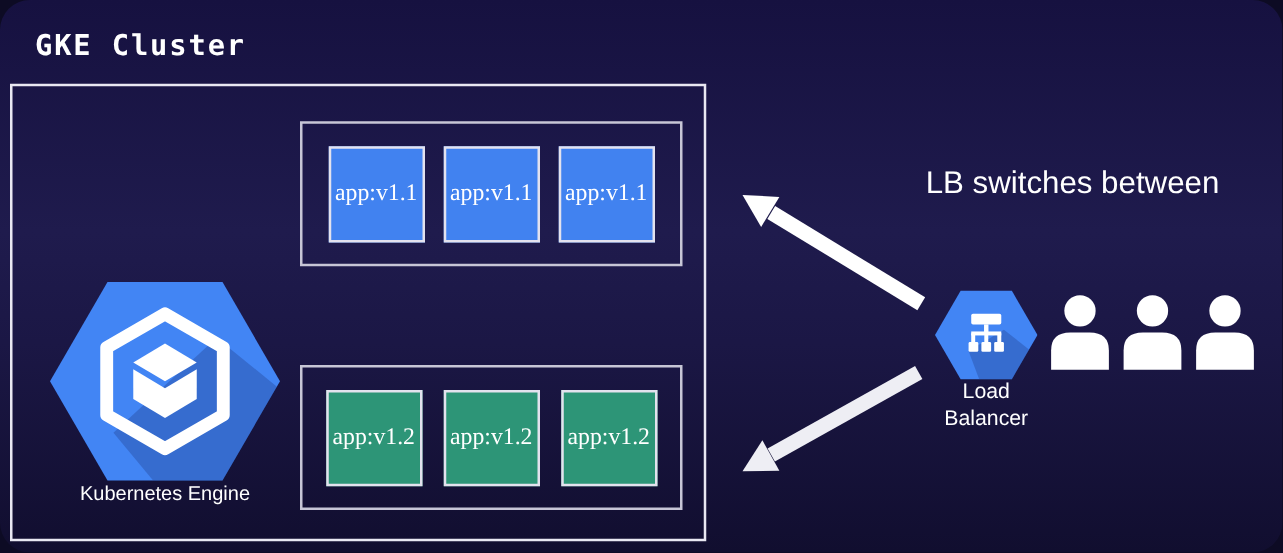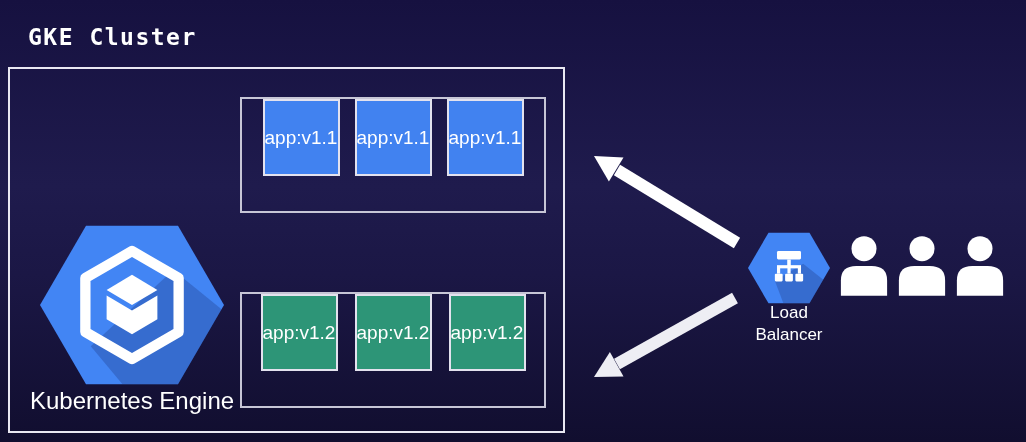--- a/index.html
+++ b/index.html
@@ -3,40 +3,41 @@
 <meta charset="utf-8">
 <style>
   html,body{margin:0;padding:0;background:#0d0b24;}
   .canvas{
     position:relative;
     width:1026px;height:442px;
     overflow:hidden;
     font-family:"Liberation Sans", sans-serif;
     color:#ffffff;
     background:linear-gradient(180deg,#161140 0%,#1f1b4d 42%,#1b1745 62%,#110e2f 100%);
+    border-radius:24px;
   }
   .abs{position:absolute;}
   .title{
     left:28px;top:24px;
     font-family:"DejaVu Sans Mono", monospace;
     font-weight:bold;font-size:23px;letter-spacing:1.5px;
   }
   .cluster-box{
     left:8px;top:67px;width:553px;height:362px;
     border:2px solid #e9e8f2;
   }
   .gke-icon{left:30px;top:156px;width:184px;height:160px;}
   .engine-label{
     left:17px;top:318px;width:210px;
-    text-align:center;font-size:24px;
+    text-align:center;font-size:16px;
   }
   .pod-group{
     left:230px;width:302px;height:112px;
     border:2px solid #c7c6d6;
-    display:flex;justify-content:center;gap:15px;
+    display:flex;align-items:center;justify-content:center;gap:15px;font-family:Liberation Serif, serif;
   }
   .pod-group.top{top:28px;}
   .pod-group.bottom{top:223px;gap:17px;}
   .pod{
     width:77px;height:77px;
     border:2px solid #e3e2ee;
     display:flex;align-items:center;justify-content:center;
     font-size:19px;box-sizing:border-box;
   }
   .pod.blue{background:#4182f0;}
@@ -101,20 +102,21 @@
       <line x1="737" y1="243" x2="617" y2="170" stroke="#ffffff" stroke-width="12"></line>
       <polygon points="594,156 623.5,157.5 608.9,181.5" fill="#ffffff"></polygon>
     </g>
     <g>
       <line x1="735" y1="298" x2="617" y2="364" stroke="#eeeef4" stroke-width="12"></line>
       <polygon points="594,377 609.9,352.1 623.5,376.5" fill="#eeeef4"></polygon>
     </g>
   </svg>
 
   <div class="abs annotation">
+    <div>LB switches between</div>
   </div>
 
   <svg class="abs lb-icon" viewBox="-58 -50 116 100">
     <defs>
       <clipPath id="hexclip2">
         <polygon points="-58,0 -29,-50 29,-50 58,0 29,50 -29,50"></polygon>
       </clipPath>
     </defs>
     <polygon points="-58,0 -29,-50 29,-50 58,0 29,50 -29,50" fill="#4285f4"></polygon>
     <polygon points="20,-6 58,24 58,50 -8,50 -20,18" fill="rgba(12,10,60,0.20)" clip-path="url(#hexclip2)"></polygon>

